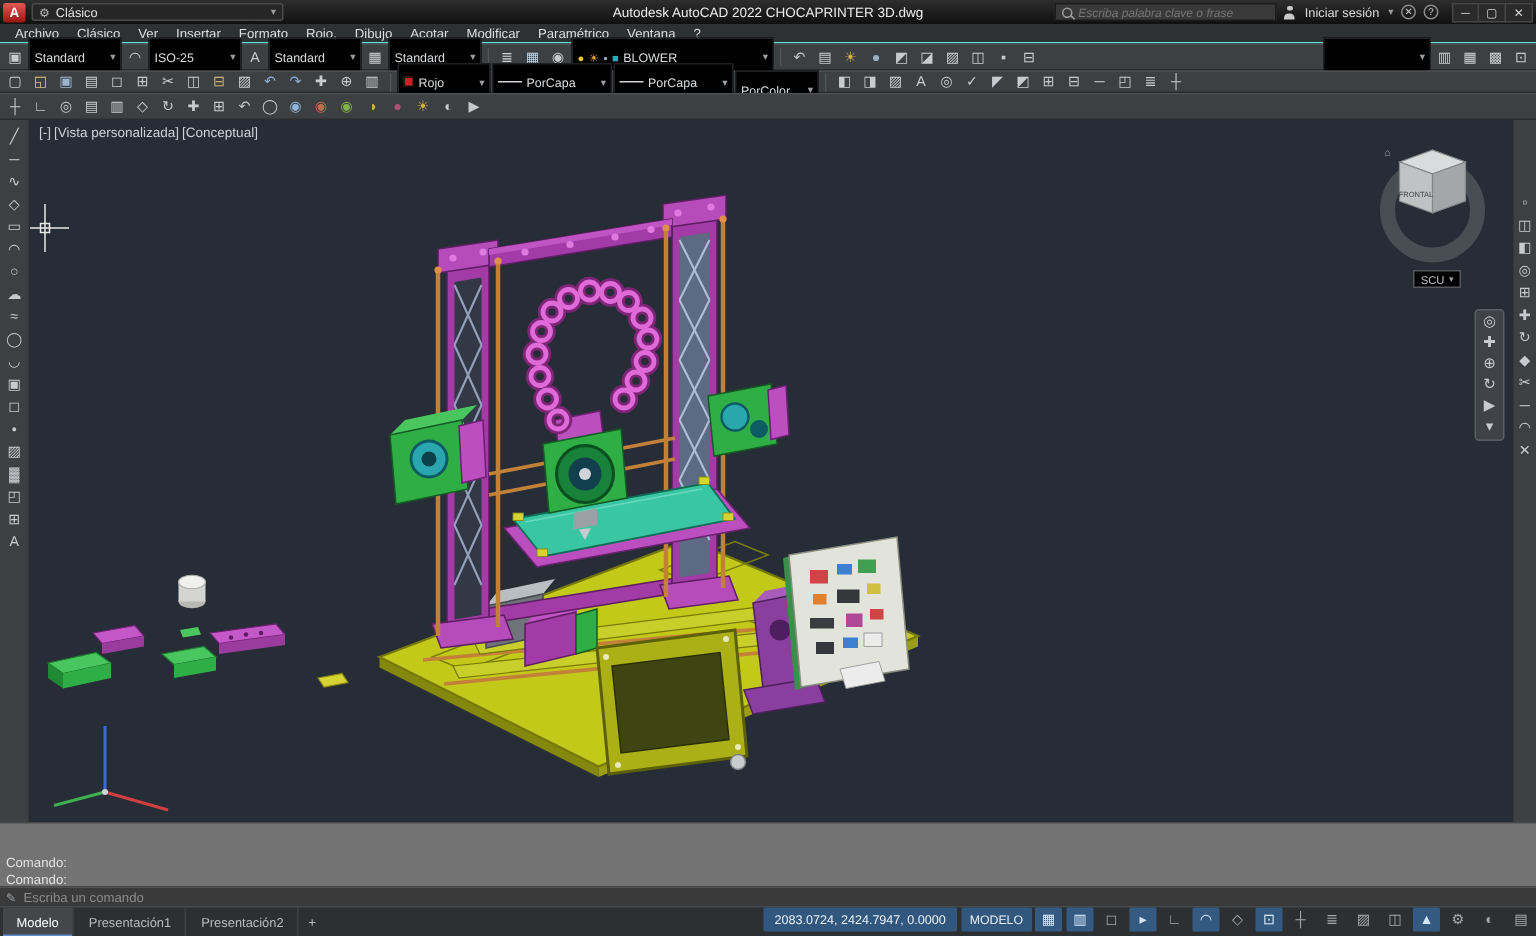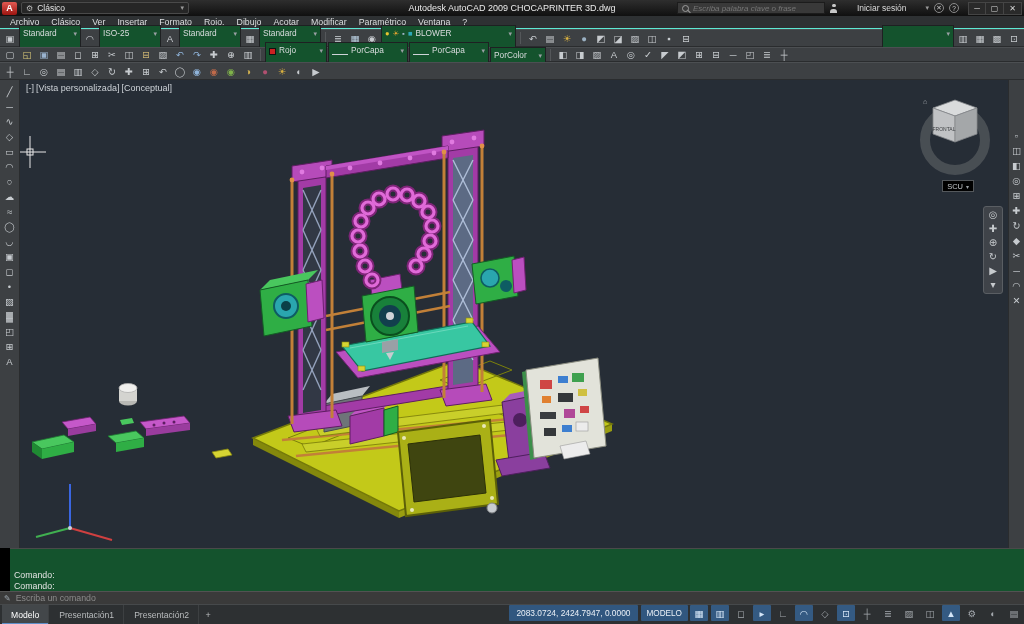--- a/index.html
+++ b/index.html
@@ -11,42 +11,42 @@
   .logo{width:15px;height:13px;background:linear-gradient(#e25a52,#9c1410);color:#fff;font-weight:bold;font-size:9px;display:flex;align-items:center;justify-content:center;border-radius:2px;}
   .ws-pill{display:flex;align-items:center;gap:4px;background:#262626;border:1px solid #4a4a4a;border-radius:2px;height:12px;padding:0 4px;width:168px;font-size:8.5px;color:#e3e3e3;}
   .ws-pill .gear{color:#b8b8b8;font-size:8px;}
   .ws-pill::after{content:"▾";margin-left:auto;color:#9a9a9a;font-size:7px;}
   .tb-title{position:absolute;left:50%;transform:translateX(-50%);font-size:9px;color:#ececec;white-space:nowrap;}
   .tb-right{margin-left:auto;display:flex;align-items:center;gap:5px;}
   .search-box{display:flex;align-items:center;background:#393939;border:1px solid #1c1c1c;height:12px;width:148px;padding:0 4px;gap:4px;}
   .search-box input{flex:1;background:transparent;border:none;outline:none;color:#b9b9b9;font-size:8px;font-style:italic;}
   .mag{width:7px;height:7px;border:1px solid #9c9c9c;border-radius:50%;position:relative;flex:none;}
   .mag::after{content:"";position:absolute;width:4px;height:1px;background:#9c9c9c;transform:rotate(45deg);right:-3px;bottom:-1px;}
-  .signin{display:flex;align-items:center;gap:19px;color:#dcdcdc;font-size:8.5px;}
+  .signin{display:flex;align-items:center;gap:6px;color:#dcdcdc;font-size:8.5px;}
   .signin::after{content:"▾";color:#9a9a9a;font-size:7px;}
   .person{position:relative;width:8px;height:9px;flex:none;}
   .person::before{content:"";position:absolute;top:0;left:2.5px;width:3.5px;height:3.5px;border-radius:50%;background:#c8c8c8;}
   .person::after{content:"";position:absolute;bottom:0;left:.5px;width:7px;height:4px;border-radius:3px 3px 0 0;background:#c8c8c8;}
   .circ{width:10px;height:10px;border:1px solid #8a8a8a;border-radius:50%;color:#cfcfcf;font-size:6.5px;display:flex;align-items:center;justify-content:center;}
   .winbtns{display:flex;margin-left:4px;}
   .winbtn{width:18px;height:13px;display:flex;align-items:center;justify-content:center;font-size:8px;color:#d6d6d6;background:#2a2a2a;border:1px solid #454545;border-left:none;}
   .winbtn:first-child{border-left:1px solid #454545;}
 
   
   .menubar{height:13px;background:#2e3133;display:flex;align-items:center;padding:0 4px;flex:none;border-bottom:1px solid #5eead4;}
   .menu-item{padding:0 6px;color:#dcdee0;font-size:8.8px;line-height:13px;}
 
   
   .tb{background:#3d4043;border-top:1px solid #4c4f52;border-bottom:1px solid #2a2c2e;display:flex;align-items:center;gap:1px;padding:0 2px;flex:none;}
   .tb1{height:18px;}.tb2{height:15px;}.tb3{height:18px;}
   .tbtn{width:16px;height:14px;display:flex;align-items:center;justify-content:center;font-size:9.5px;color:#c7cbcf;flex:none;}
   .sep{width:1px;height:12px;background:#2b2d2f;border-right:1px solid #54575a;margin:0 3px;flex:none;}
   .spacer{flex:1;}
   .ddgrp{display:flex;align-items:center;gap:1px;flex:none;}
-  .dd{display:flex;align-items:flex-end;background:#14532d;border:1px solid #1e2022;height:13px;padding:12px 3px;gap:3px;color:#dadcde;font-size:8.3px;flex:none;white-space:nowrap;overflow:hidden;}
+  .dd{display:flex;align-items:center;background:#000000;border:1px solid #1e2022;height:13px;padding:12px 3px;gap:3px;color:#dadcde;font-size:8.3px;flex:none;white-space:nowrap;overflow:hidden;}
   .dd::after{content:"▾";color:#9aa0a4;font-size:7px;margin-left:auto;}
   .ddw{width:62px;}.dd-layer{width:135px;}.dd-color{width:62px;}.dd-lt{width:80px;}.dd-lw{width:80px;}.dd-ps{width:56px;margin-top:11px;}.dd-far{width:72px;}
   .swatch{width:7px;height:7px;flex:none;border:1px solid #111;}
   .ltline{width:16px;height:1px;background:#cfd4d8;flex:none;}
   .lstat{font-size:7.5px;flex:none;}
 
   
   .work{flex:1;display:flex;min-height:0;}
   .vstrip{background:#3d4043;display:flex;flex-direction:column;align-items:center;gap:1px;flex:none;}
   .vstrip.left{width:20px;padding-top:4px;border-right:1px solid #2a2c2e;}
@@ -54,21 +54,21 @@
   .vstrip .tbtn{height:14px;}
   .viewport{flex:1;position:relative;background:#262d36;overflow:hidden;}
   .canvas{position:absolute;inset:0;width:100%;height:100%;display:block;}
   .vp-label{position:absolute;top:3px;left:6px;font-size:9px;color:#cdd2d7;display:flex;gap:2px;z-index:3;}
   .navbar{position:absolute;right:5px;top:126px;width:20px;background:rgba(66,70,75,.9);border:1px solid #5a5e63;border-radius:3px;display:flex;flex-direction:column;align-items:center;padding:3px 0;gap:4px;z-index:3;}
   .nav-ic{font-size:10px;color:#c6cacd;line-height:10px;}
   .scu-btn{position:absolute;right:34px;top:100px;height:12px;padding:0 4px;background:#000000;border:1px solid #54585c;color:#c2c6ca;font-size:7.5px;display:flex;align-items:center;z-index:3;}
   .scu-btn::after{content:"▾";font-size:6px;color:#9aa0a4;margin-left:3px;}
 
   
-  .cmd-hist{height:43px;background:#14532d;border-top:1px solid #4a4a4a;font-family:"DejaVu Sans Mono",monospace;font-size:8.8px;color:#e3e3e3;padding:1px 4px;line-height:10.2px;overflow:hidden;flex:none;white-space:pre;margin-left:10px;}
+  .cmd-hist{height:43px;background:#737373;border-top:1px solid #4a4a4a;font-family:"DejaVu Sans Mono",monospace;font-size:8.8px;color:#e3e3e3;padding:1px 4px;line-height:10.2px;overflow:hidden;flex:none;white-space:pre;}
   .cmd-line{white-space:pre;}
   .cmd-input{height:13px;background:#3a3a3a;border-top:1px solid #525252;display:flex;align-items:center;font-family:"DejaVu Sans Mono",monospace;font-size:8.8px;color:#8b8b8b;padding:0 4px;gap:5px;flex:none;}
   .cmd-pencil{color:#9aa4ac;font-size:8px;}
 
   
   .statusbar{height:20px;background:#2d3032;border-top:1px solid #46494b;display:flex;padding:0 0 0 2px;gap:1px;flex:none;}
   .tab{height:20px;display:flex;align-items:center;padding:0 9px;color:#b9bcbe;border-right:1px solid #3d4042;font-size:8.6px;}
   .tab.active{background:#43474a;color:#fff;box-shadow:inset 0 -2px 0 #5f8fc9;}
   .addtab{width:16px;height:20px;display:flex;align-items:center;justify-content:center;color:#b9bcbe;}
   .coords{margin-left:auto;background:#31577f;color:#eaf0f7;height:16px;display:flex;align-items:center;padding:0 7px;font-size:8.4px;border-radius:1px;flex:none;}
@@ -80,21 +80,21 @@
 <body>
 
 <div class="app">
 
   <div class="titlebar">
     <div class="logo">A</div>
     <div class="ws-pill">
       <span class="gear">⚙</span>
       <span>Clásico</span>
     </div>
-    <div class="tb-title">Autodesk AutoCAD 2009   CHOCAPRINTER 3D.dwg</div>
+    <div class="tb-title">Autodesk AutoCAD 2022   CHOCAPRINTER 3D.dwg</div>
     <div class="tb-right">
       <div class="search-box">
         <span class="mag"></span>
         <input placeholder="Escriba palabra clave o frase" style="">
       </div>
       <div class="signin">
         <span class="person"></span>
         <span>Iniciar sesión</span>
       </div>
       <span class="circ">✕</span>

